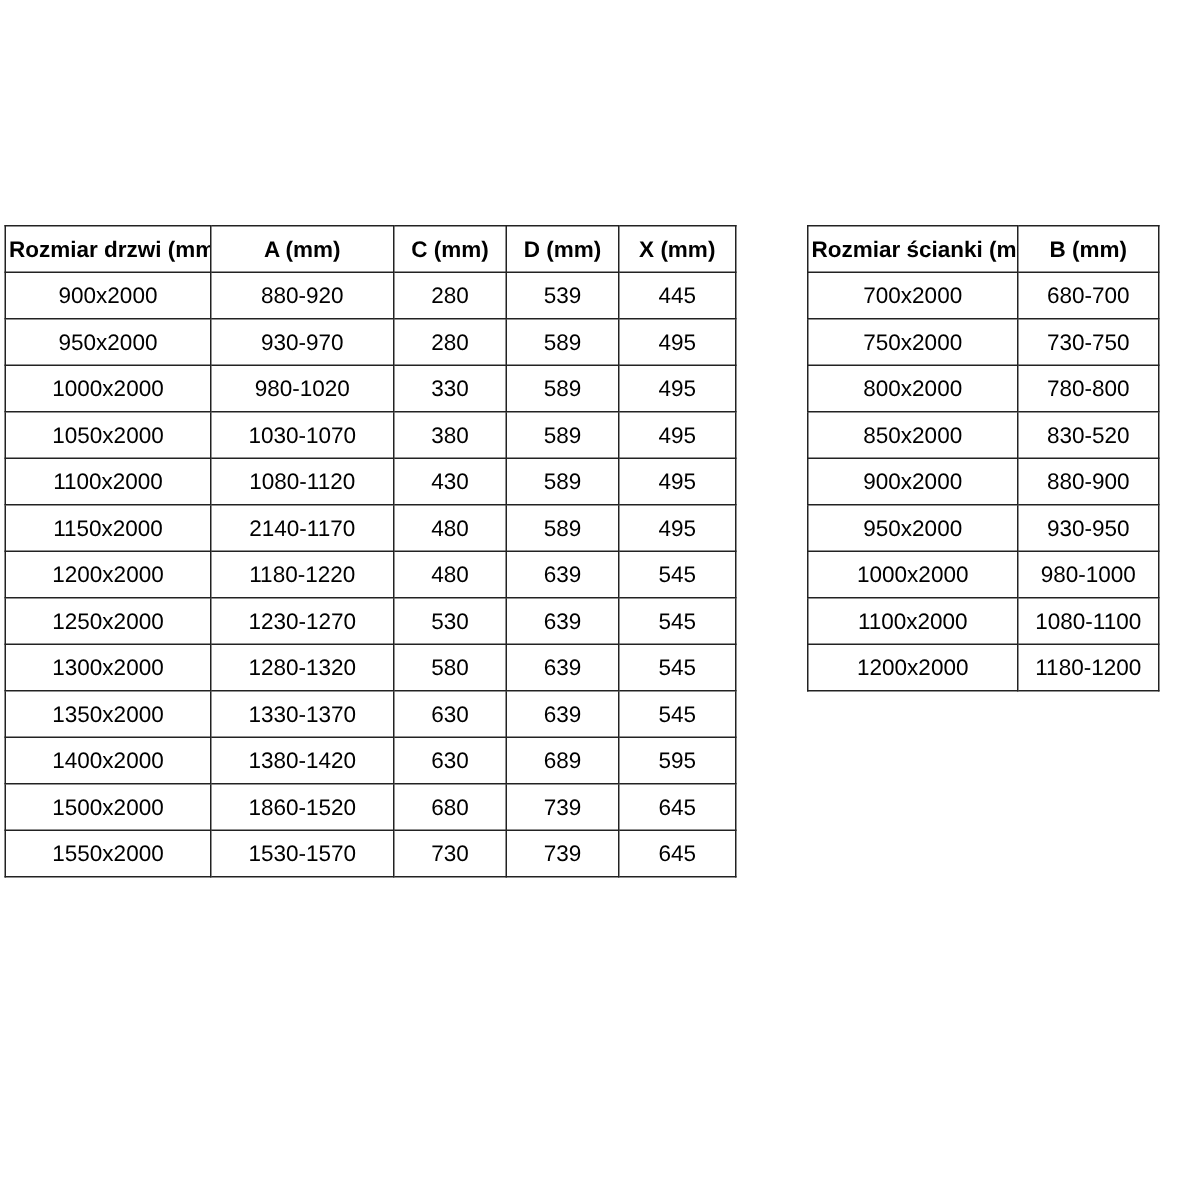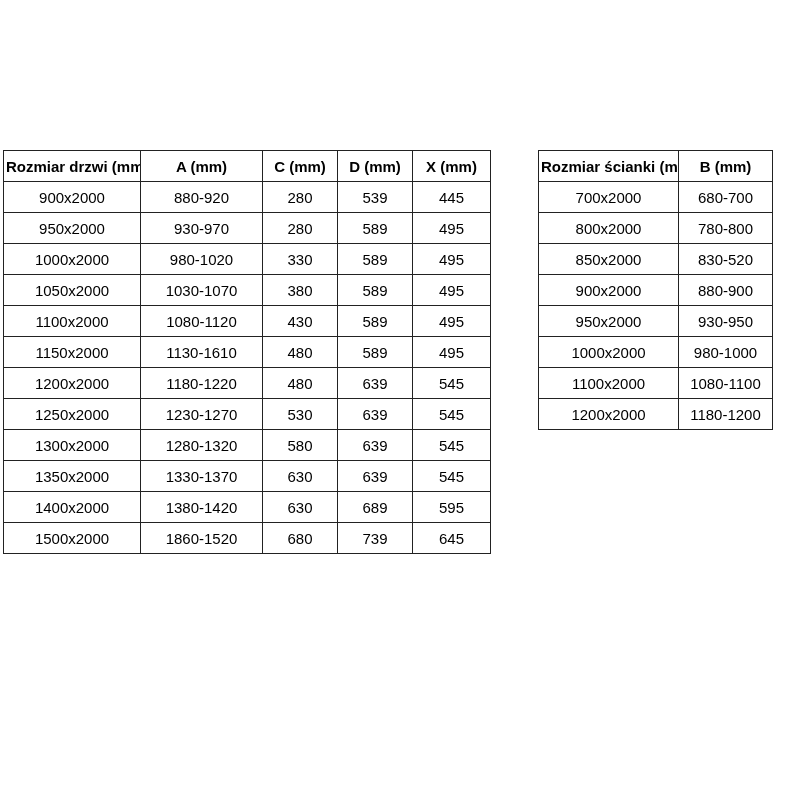--- a/index.html
+++ b/index.html
@@ -100,21 +100,21 @@
         </tr>
         <tr>
           <td>1100x2000</td>
           <td>1080-1120</td>
           <td>430</td>
           <td>589</td>
           <td>495</td>
         </tr>
         <tr>
           <td>1150x2000</td>
-          <td>1130-1610</td>
+          <td>2140-1170</td>
           <td>480</td>
           <td>589</td>
           <td>495</td>
         </tr>
         <tr>
           <td>1200x2000</td>
           <td>1180-1220</td>
           <td>480</td>
           <td>639</td>
           <td>545</td>
@@ -144,20 +144,27 @@
           <td>1400x2000</td>
           <td>1380-1420</td>
           <td>630</td>
           <td>689</td>
           <td>595</td>
         </tr>
         <tr>
           <td>1500x2000</td>
           <td>1860-1520</td>
           <td>680</td>
+          <td>739</td>
+          <td>645</td>
+        </tr>
+        <tr>
+          <td>1550x2000</td>
+          <td>1530-1570</td>
+          <td>730</td>
           <td>739</td>
           <td>645</td>
         </tr>
       </tbody>
   </table>
 
   <table class="spec" id="wall-table">
     <colgroup>
       <col style="width:140px">
       <col style="width:94px">
@@ -167,20 +174,24 @@
           <th>Rozmiar ścianki (mm)</th>
           <th>B (mm)</th>
         </tr>
       </thead>
     <tbody>
         <tr>
           <td>700x2000</td>
           <td>680-700</td>
         </tr>
         <tr>
+          <td>750x2000</td>
+          <td>730-750</td>
+        </tr>
+        <tr>
           <td>800x2000</td>
           <td>780-800</td>
         </tr>
         <tr>
           <td>850x2000</td>
           <td>830-520</td>
         </tr>
         <tr>
           <td>900x2000</td>
           <td>880-900</td>

